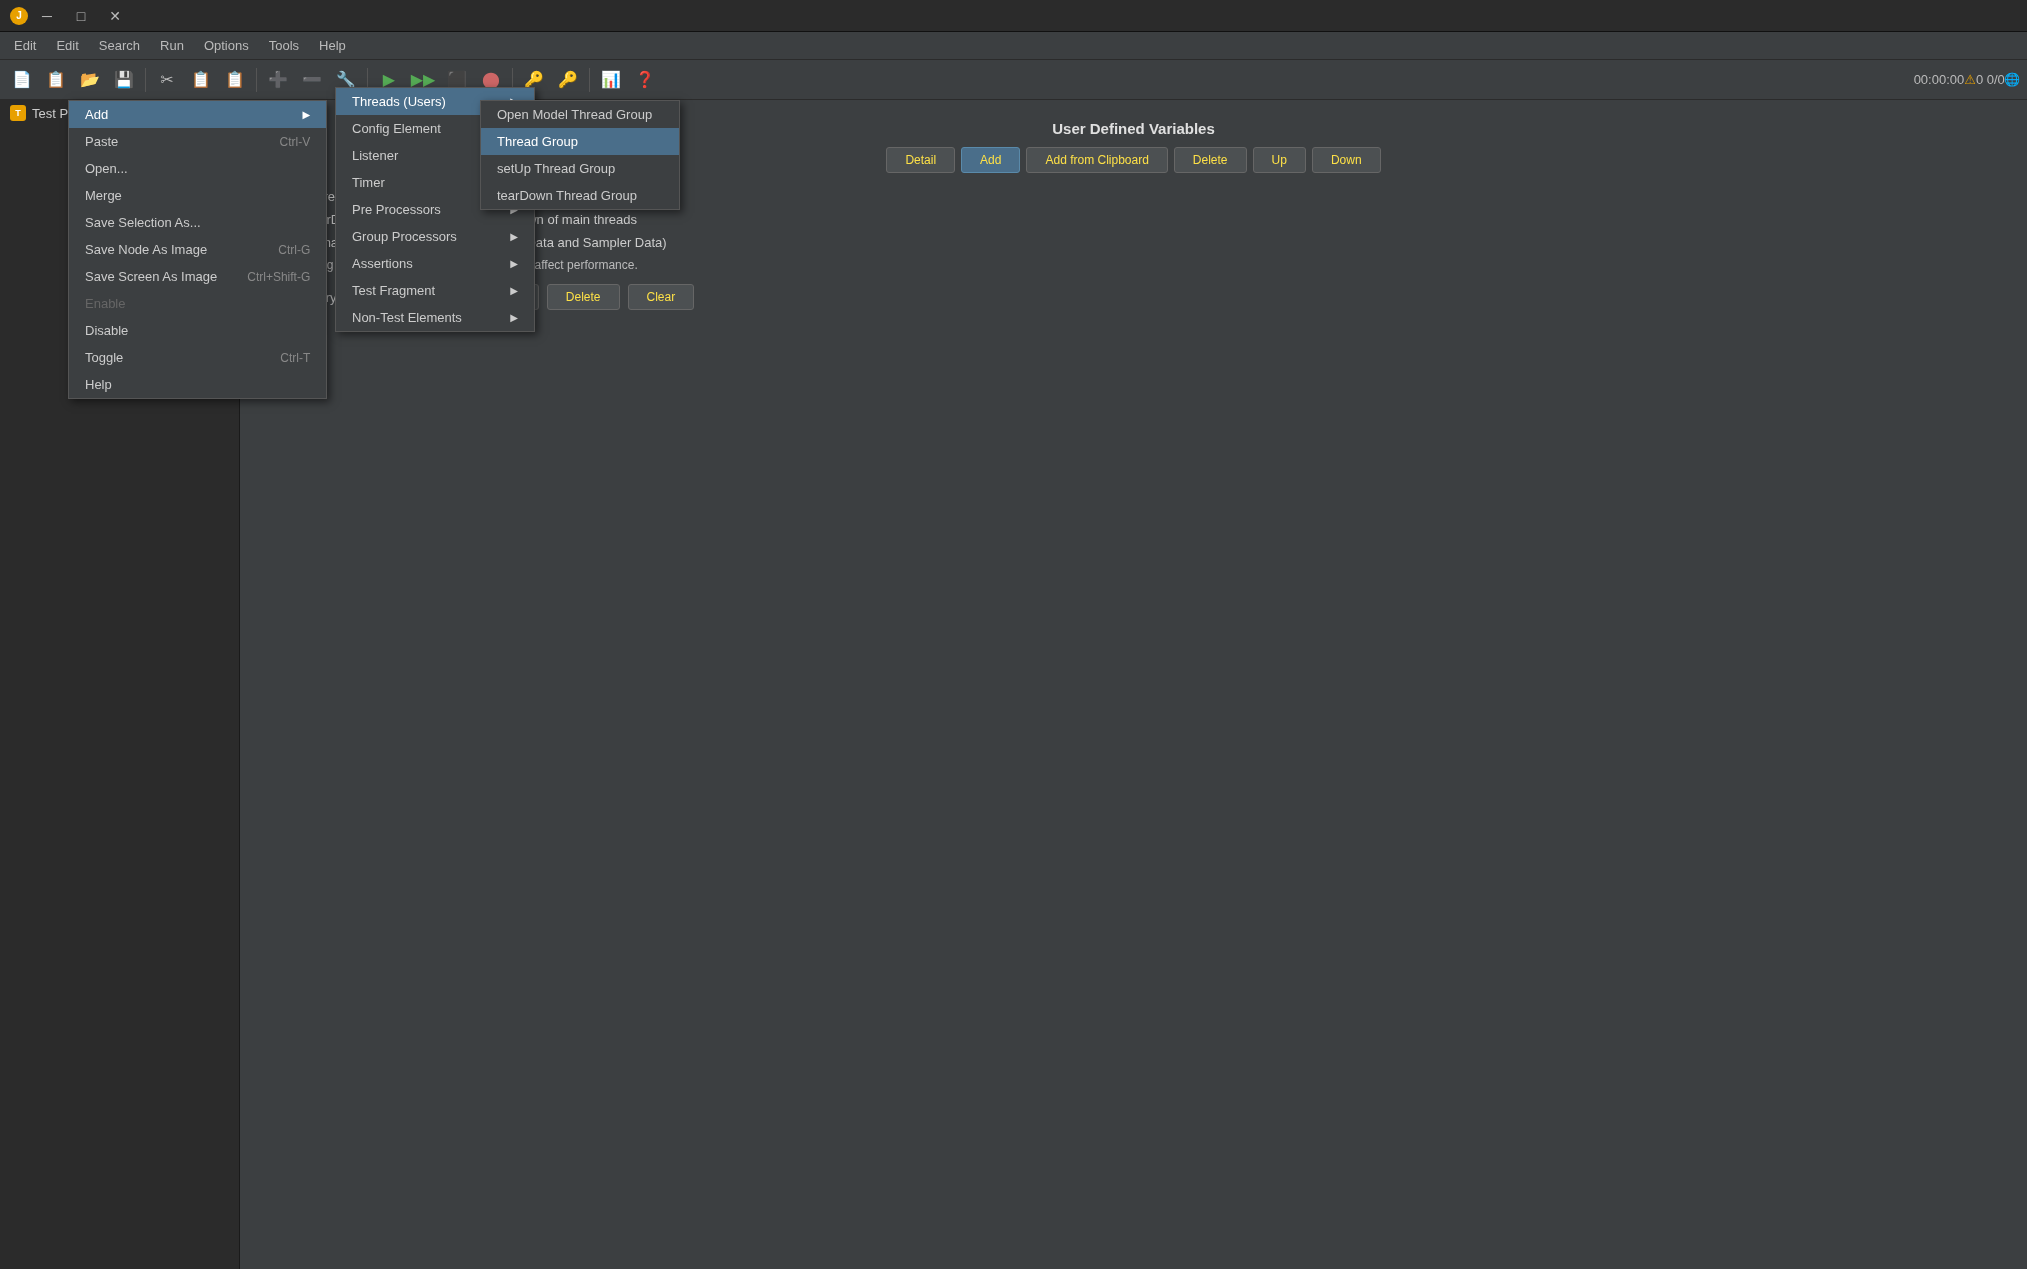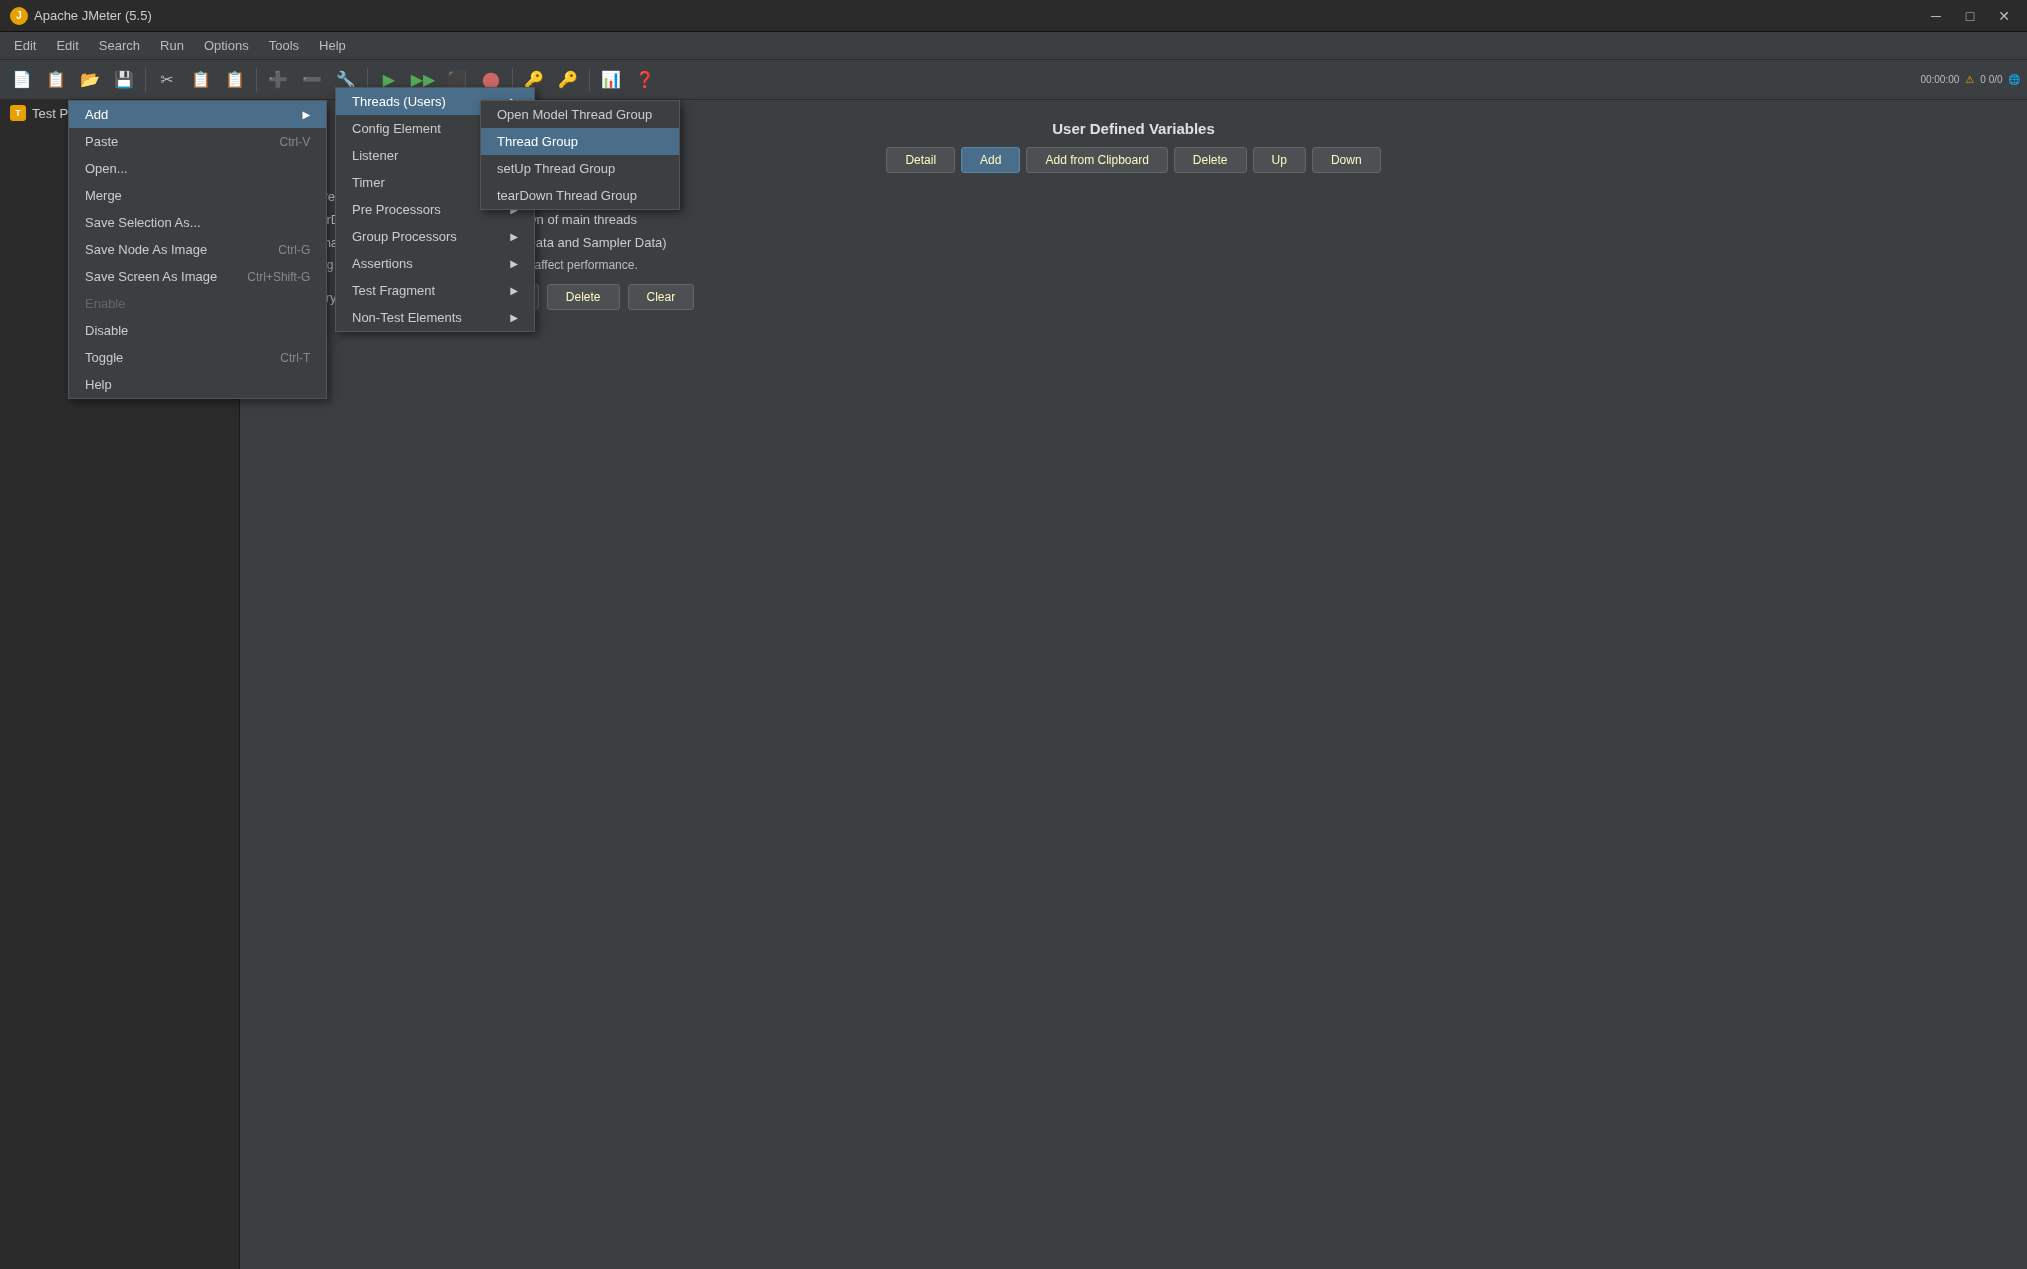--- a/index.html
+++ b/index.html
@@ -86,23 +86,22 @@
     }
     .toolbar-sep {
       width: 1px; height: 24px;
       background: #555;
       margin: 0 3px;
     }
     .toolbar-right {
       margin-left: auto;
       display: flex;
       align-items: center;
-      gap: 6px;
       color: #bbb;
-      font-size: 10px;
+      font-size: 13px;
     }
 
     
     #main-layout {
       display: flex;
       height: calc(1269px - 32px - 28px - 40px);
       position: relative;
     }
 
     
@@ -166,21 +165,21 @@
     .btn-row {
       display: flex;
       gap: 6px;
       justify-content: center;
       margin-top: 8px;
     }
     .panel-btn {
       padding: 5px 18px;
       background: #4c5052;
       border: 1px solid #666;
-      color: #fef9c3;
+      color: #fde047;
       border-radius: 3px;
       cursor: pointer;
       font-size: 12px;
     }
     .panel-btn.primary {
       background: #4a6e8a;
       border-color: #5a8aaa;
     }
 
     
@@ -266,21 +265,20 @@
     #menu-thread-options {
       left: 480px;
       top: 100px;
     }
   </style>
 </head>
 <body>
 
 <div id="titlebar">
   <span class="app-icon">J</span>
-  <span class="title-text">Apache JMeter (5.5)</span>
   <div class="win-controls">
     <button class="win-btn">─</button>
     <button class="win-btn">□</button>
     <button class="win-btn close">✕</button>
   </div>
 </div>
 
 <div id="menubar">
   <div class="menu-item">Edit</div>
   <div class="menu-item">Edit</div>

